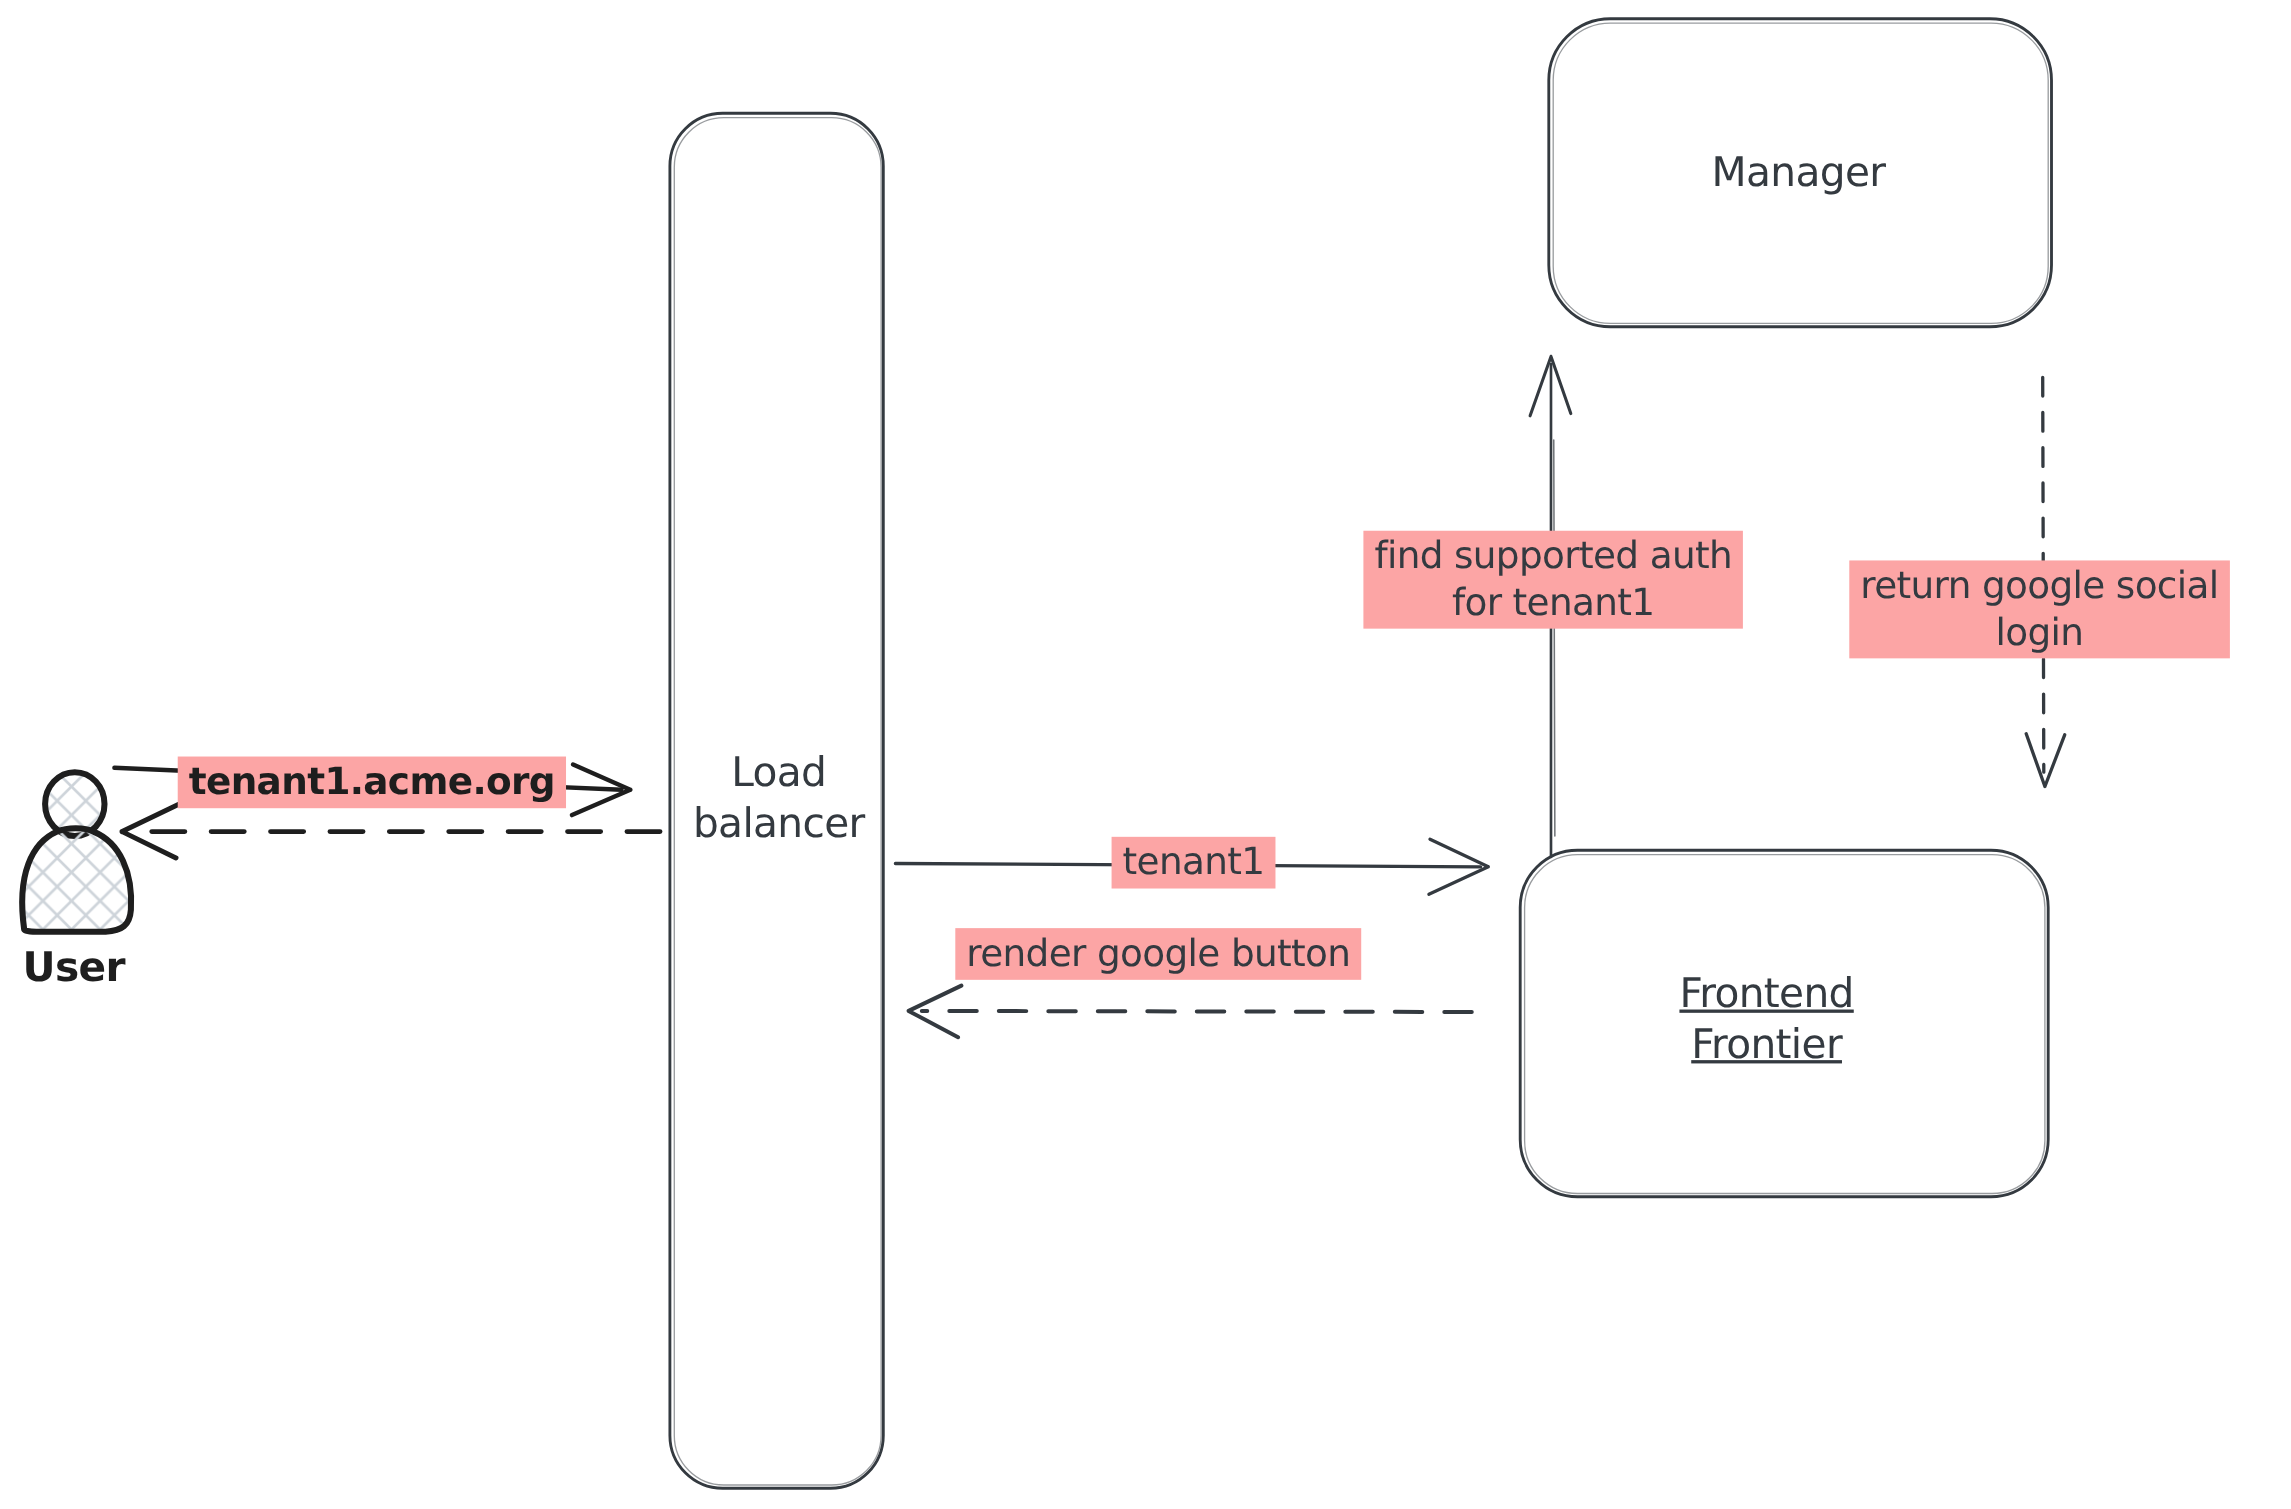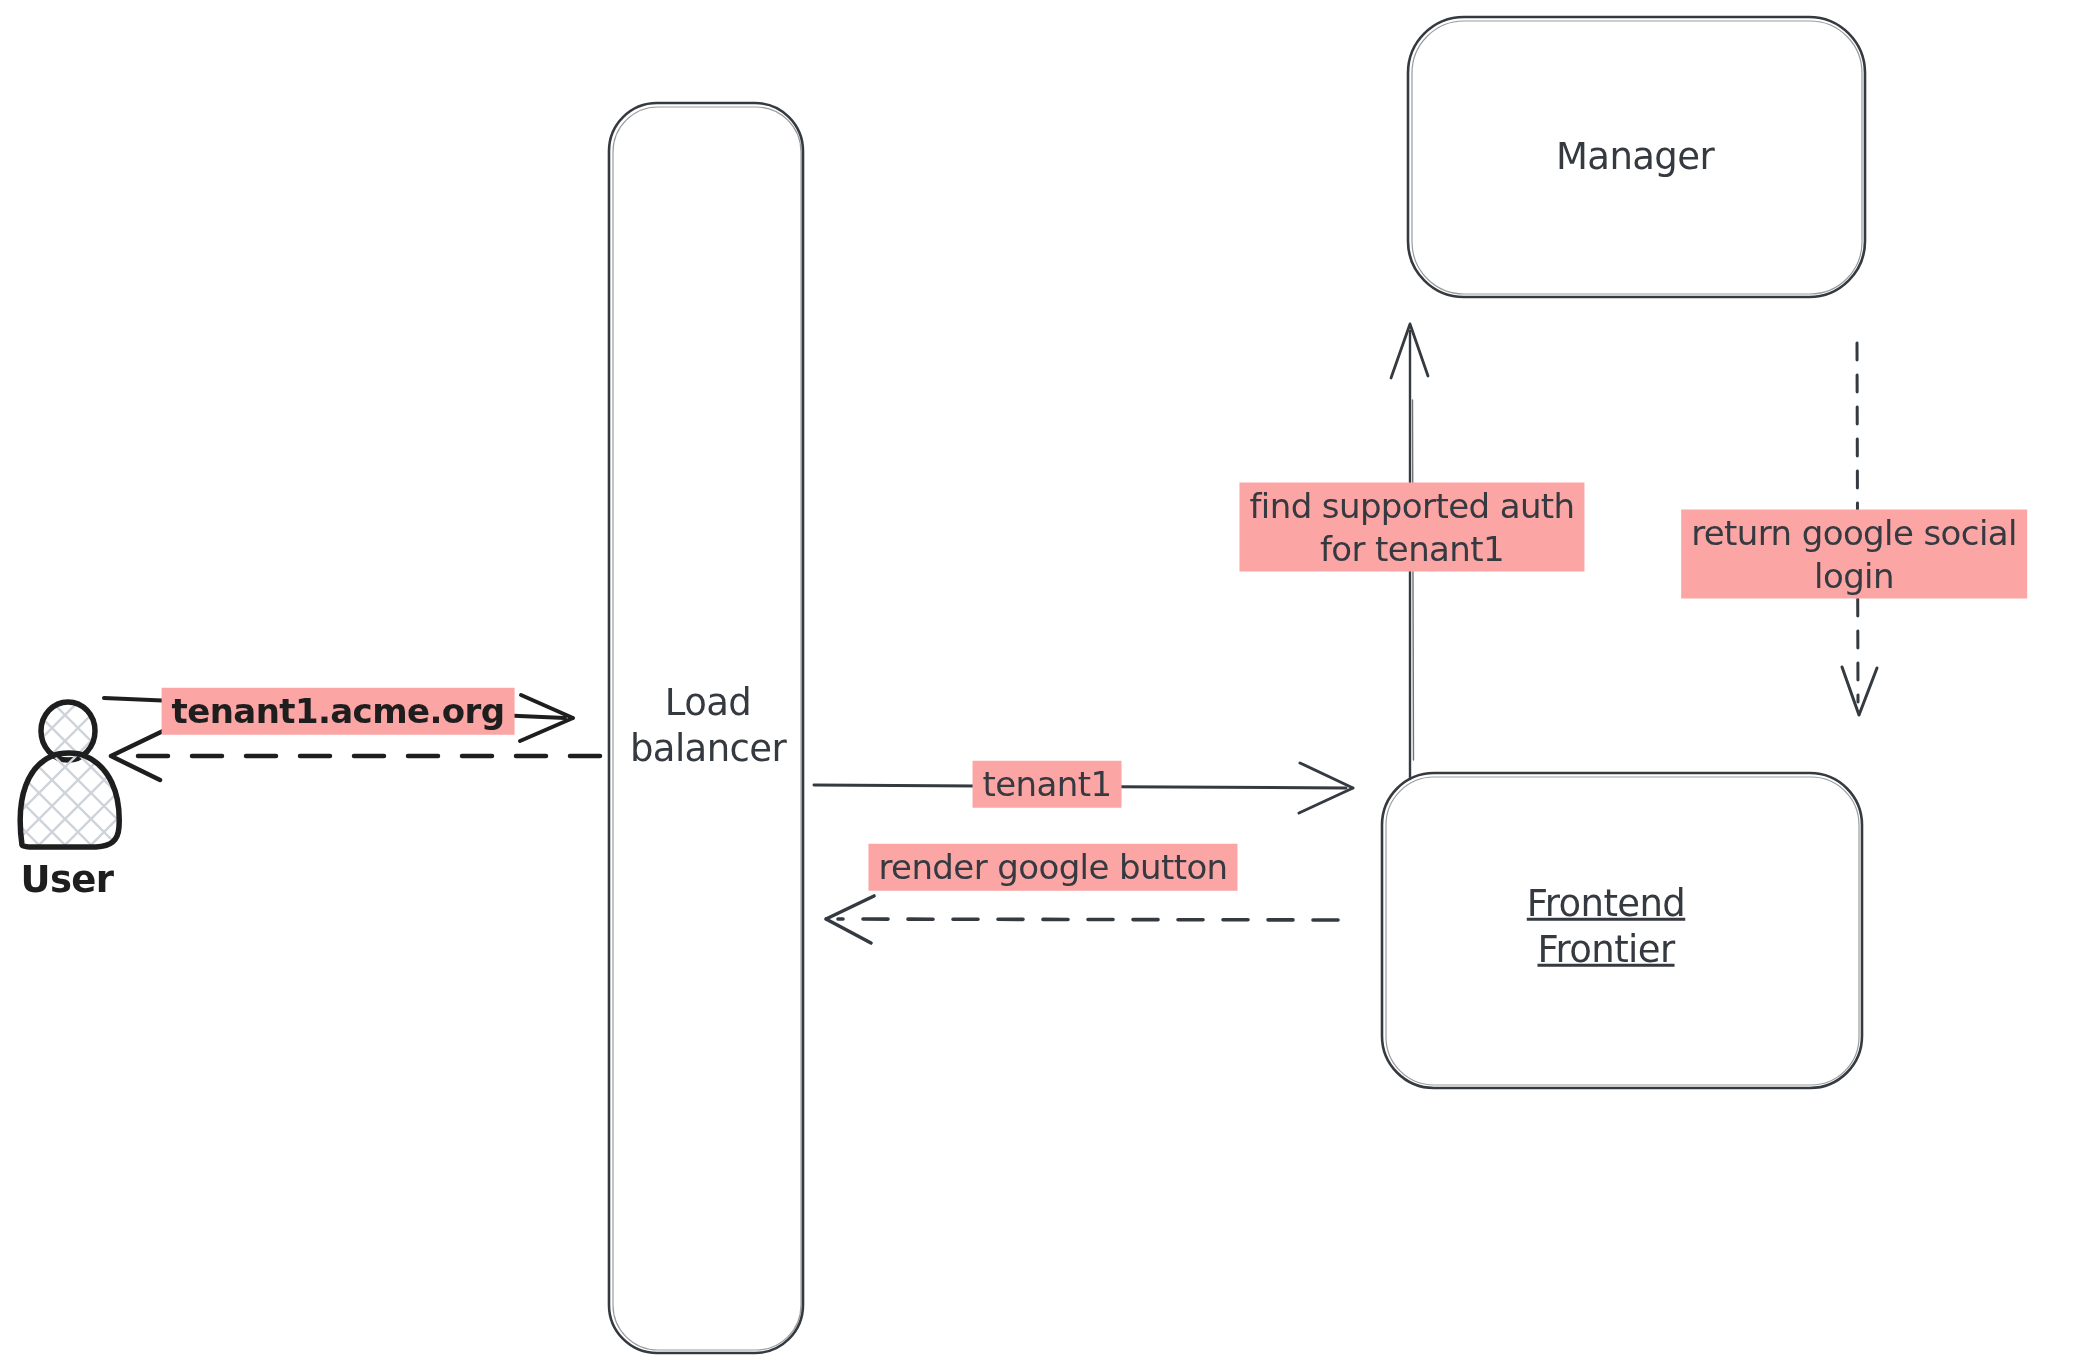--- a/index.html
+++ b/index.html
@@ -100,21 +100,21 @@
 
   <div class="lbl node" style="left:1635px;top:157px;">Manager</div>
 
   <div class="lbl node stack" style="left:1606px;top:927px;text-decoration:underline;">
     <span>Frontend</span>
     <span>Frontier</span>
   </div>
 
   <div class="lbl bg ink" style="left:338px;top:711px;">tenant1.acme.org</div>
 
-  <div class="lbl bg" style="left:1047px;top:784px;">tenant1</div>
+  <div class="lbl bg" style="left:1085px;top:784px;">tenant1</div>
 
   <div class="lbl bg" style="left:1053px;top:867px;">render google button</div>
 
   <div class="lbl bg stack" style="left:1412px;top:527px;">
     <span>find supported auth</span>
     <span>for tenant1</span>
   </div>
 
   <div class="lbl bg stack" style="left:1854px;top:527px;margin-top:27px;">
     <span>return google social</span>

